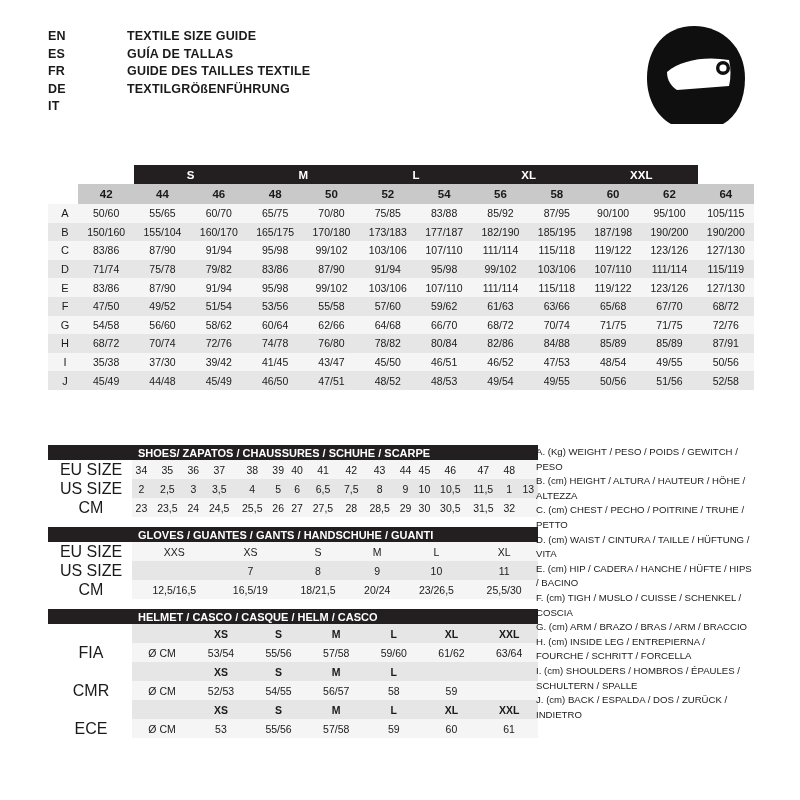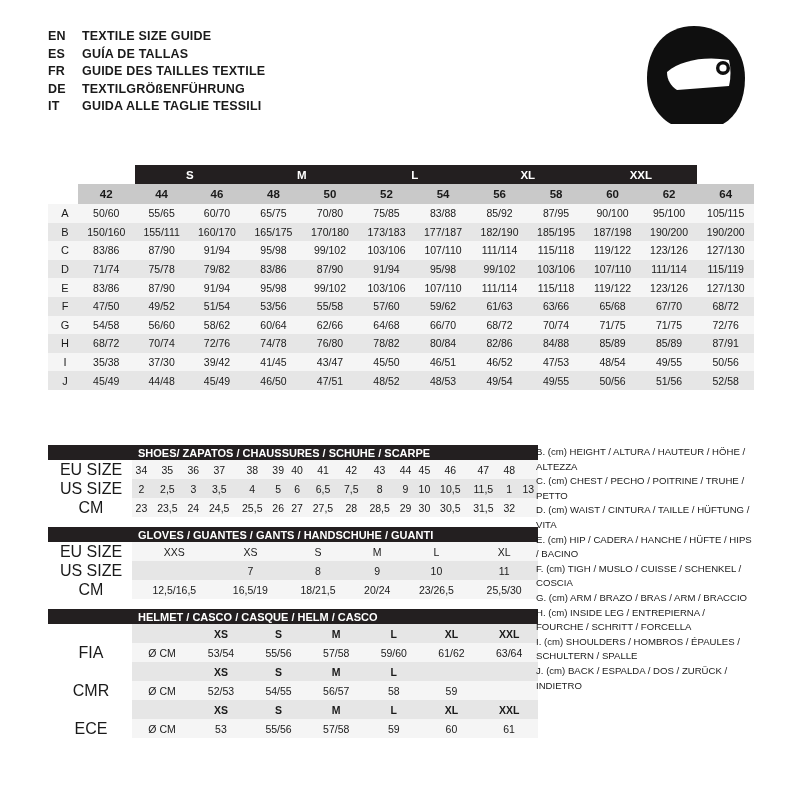--- a/index.html
+++ b/index.html
@@ -25,20 +25,21 @@
   .header {
     position: absolute;
     left: 48px;
     top: 28px;
     width: 430px;
   }
   .header-row {
     display: flex;
     align-items: baseline;
     line-height: 17.5px;
+    gap: 45px;
   }
   .header-lang {
     width: 34px;
     font-size: 12.5px;
     font-weight: bold;
     letter-spacing: 0.2px;
   }
   .header-text {
     font-size: 12.5px;
     font-weight: bold;
@@ -177,21 +178,20 @@
     <div class="header-row">
       <span class="header-lang">FR</span>
       <span class="header-text">GUIDE DES TAILLES TEXTILE</span>
     </div>
     <div class="header-row">
       <span class="header-lang">DE</span>
       <span class="header-text">TEXTILGRÖßENFÜHRUNG</span>
     </div>
     <div class="header-row">
       <span class="header-lang">IT</span>
-      <span class="header-text">GUIDA ALLE TAGLIE TESSILI</span>
     </div>
   </div>
 
   <div class="helmet">
     <svg viewBox="0 0 115 115" width="115" height="115">
       <path d="M57 6 C28 6 10 28 10 58 C10 80 20 96 34 104 L86 104 C100 96 108 80 108 58 C108 28 86 6 57 6 Z" fill="#0f0f0f"></path>
       <path d="M30 52 C44 40 68 36 92 40 C94 48 94 58 92 66 L40 70 C34 66 30 60 30 52 Z" fill="#ffffff"></path>
       <circle cx="86" cy="48" r="7" fill="#0f0f0f"></circle>
       <circle cx="86" cy="48" r="3.6" fill="#ffffff"></circle>
     </svg>
@@ -236,21 +236,21 @@
         <td>83/88</td>
         <td>85/92</td>
         <td>87/95</td>
         <td>90/100</td>
         <td>95/100</td>
         <td>105/115</td>
       </tr>
       <tr class="alt">
         <td class="row-label">B</td>
         <td>150/160</td>
-        <td>155/111</td>
+        <td>155/104</td>
         <td>160/170</td>
         <td>165/175</td>
         <td>170/180</td>
         <td>173/183</td>
         <td>177/187</td>
         <td>182/190</td>
         <td>185/195</td>
         <td>187/198</td>
         <td>190/200</td>
         <td>190/200</td>
@@ -553,20 +553,21 @@
             <td>59</td>
             <td>60</td>
             <td>61</td>
           </tr>
         </tbody>
       </table>
 
     </div>
 
     <div class="legend">
+      <div class="legend-item">A. (Kg) WEIGHT / PESO / POIDS / GEWITCH / PESO</div>
       <div class="legend-item">B. (cm) HEIGHT / ALTURA / HAUTEUR / HÖHE / ALTEZZA</div>
       <div class="legend-item">C. (cm) CHEST / PECHO / POITRINE / TRUHE / PETTO</div>
       <div class="legend-item">D. (cm) WAIST / CINTURA / TAILLE / HÜFTUNG / VITA</div>
       <div class="legend-item">E. (cm) HIP / CADERA / HANCHE / HÜFTE / HIPS / BACINO</div>
       <div class="legend-item">F. (cm) TIGH / MUSLO / CUISSE / SCHENKEL / COSCIA</div>
       <div class="legend-item">G. (cm) ARM / BRAZO / BRAS / ARM / BRACCIO</div>
       <div class="legend-item">H. (cm) INSIDE LEG / ENTREPIERNA / FOURCHE / SCHRITT / FORCELLA</div>
       <div class="legend-item">I. (cm) SHOULDERS / HOMBROS / ÉPAULES / SCHULTERN / SPALLE</div>
       <div class="legend-item">J. (cm) BACK / ESPALDA / DOS / ZURÜCK / INDIETRO</div>
     </div>

